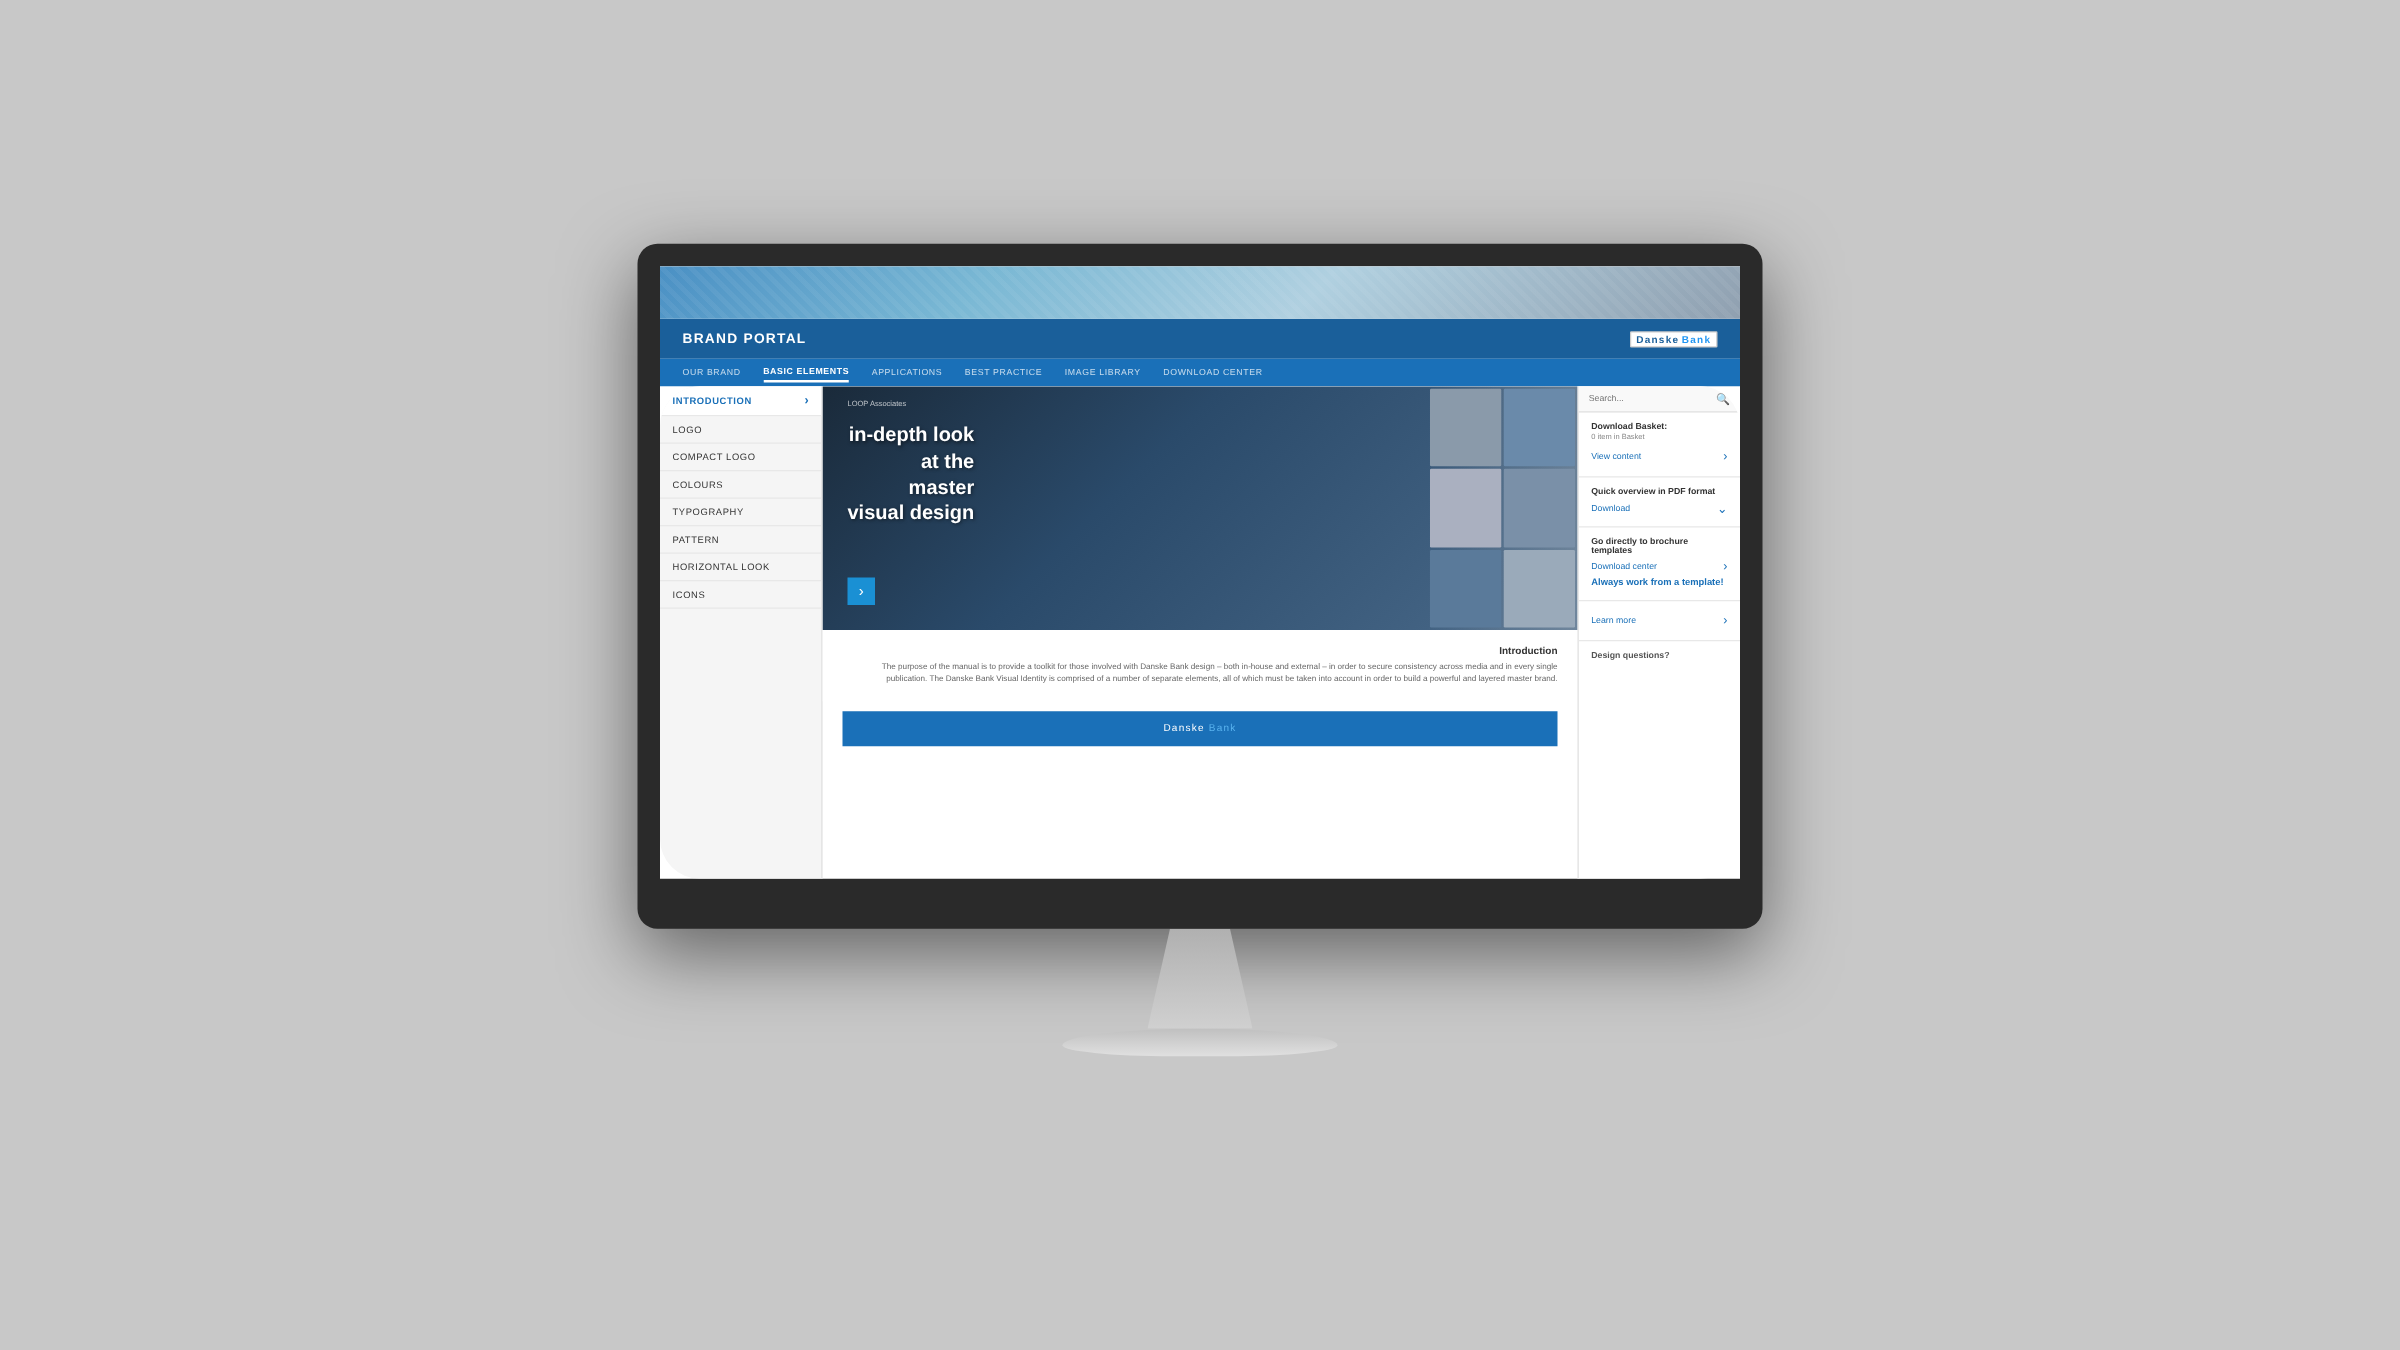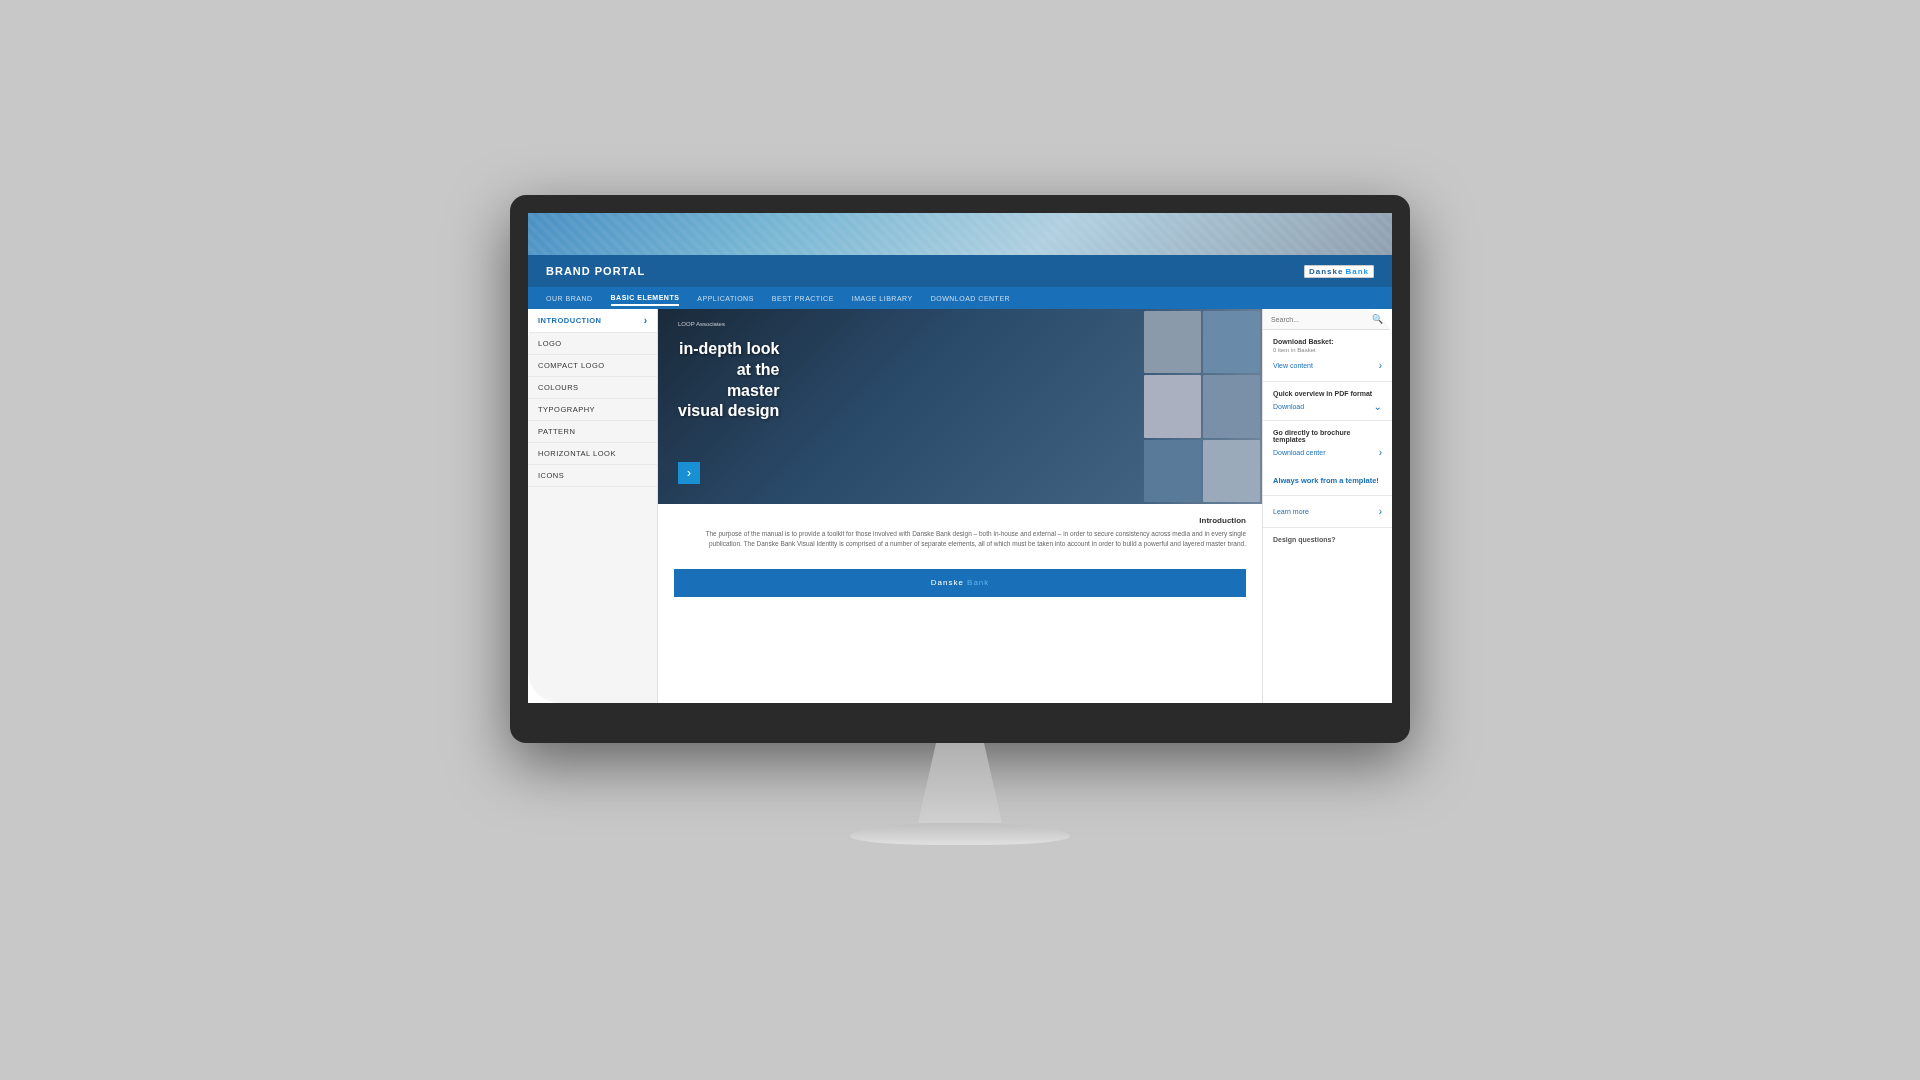--- a/index.html
+++ b/index.html
@@ -487,21 +487,21 @@
                 <span class="download-icon">⌄</span>
               </div>
             </div>
 
             <div class="right-section">
               <div class="right-section-title">Go directly to brochure templates</div>
               <div class="right-link">
                 <span>Download center</span>
                 <span class="link-chevron">›</span>
               </div>
-              <div class="highlight-text" style="margin-top:16px;">Always work from a template!</div>
+              <div class="highlight-text" style="margin-top:0;">Always work from a template!</div>
             </div>
 
             <div class="right-section">
               <div class="right-link">
                 <span>Learn more</span>
                 <span class="link-chevron">›</span>
               </div>
             </div>
 
             <div class="design-questions">Design questions?</div>

